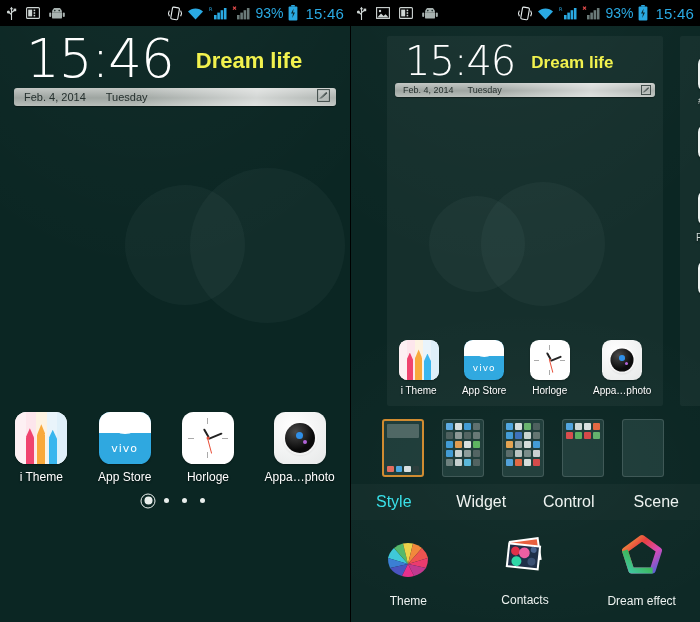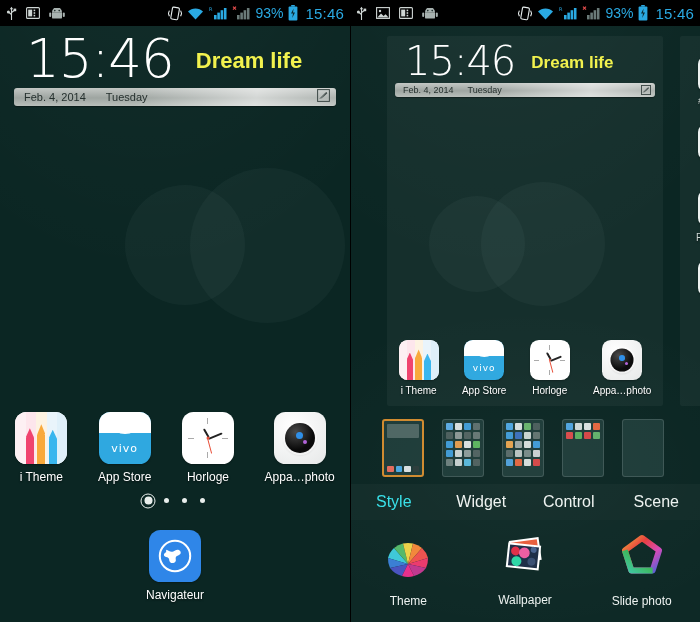--- a/index.html
+++ b/index.html
@@ -304,32 +304,20 @@
       <span class="dot"></span>
       <span class="dot"></span>
       <span class="dot"></span>
     </div>
 
     <div class="appgrid" style="left:0;top:530px;width:350px;justify-content:space-around;">
 
 
 
 
-      <div class="app">
-        <div class="app-ic inav" style="width:52px;height:52px;">
-          <div class="glyph">
-              <svg width="38" height="38" viewBox="0 0 30 30">
-                <circle cx="15" cy="15" r="12" fill="none" stroke="#fff" stroke-width="1.6"></circle>
-                <circle cx="15" cy="15" r="9.6" fill="#2f86e8"></circle>
-                <path d="M8 10c2 .5 3 2 5 1.6 2-.4 3-2.2 5-1.4 1.4.6 2 2 1.2 3.2-.8 1.2-2.6 1-3.4 2.2-.8 1.2.4 2.6-.4 3.8-.8 1.2-2.8 1.6-4 .8-1.2-.8-.6-2.6-1.6-3.6-1-1-2.8-.6-3.4-1.8-.6-1.2.4-2.4 1.6-2.8z" fill="#fff"></path>
-              </svg>
-            </div>
-        </div>
-        <div class="app-lb" style="font-size:12px;margin-top:6px;">Navigateur</div>
-      </div>
     </div>
   </div>
 
   <div class="panel right">
 
     <div class="wall"></div>
 
     <div class="statusbar">
       <div class="sb-left">
         <span class="ic"><svg width="11" height="15" viewBox="0 0 11 15">
@@ -597,21 +585,21 @@
               <rect x="5" y="9" width="33" height="25" fill="#fff"></rect>
               <rect x="7" y="11" width="29" height="21" fill="#1f2f48"></rect>
               <circle cx="13" cy="17" r="4.4" fill="#e0304a"></circle>
               <circle cx="22" cy="18" r="5.4" fill="#ef5fa3"></circle>
               <circle cx="15" cy="27" r="5" fill="#2fd6a6"></circle>
               <circle cx="30" cy="26" r="4" fill="#3a4f72"></circle>
               <circle cx="31" cy="14" r="3" fill="#4a6490"></circle>
             </g>
           </svg>
         </div>
-        <div class="tool-lb">Wallpaper</div>
+        <div class="tool-lb">Contacts</div>
       </div>
 
       <div class="tool">
         <div style="width:44px;height:44px;">
           <svg width="44" height="44" viewBox="0 0 44 44">
             <defs>
               <linearGradient id="pg1" x1="0" y1="0" x2="1" y2="1">
                 <stop offset="0%" stop-color="#f0a63c"></stop>
                   <stop offset="33%" stop-color="#e8403f"></stop>
                 <stop offset="66%" stop-color="#d84ab8"></stop>
@@ -622,19 +610,19 @@
                   <stop offset="50%" stop-color="#3fb85e"></stop>
                 <stop offset="100%" stop-color="#3fc8a8"></stop>
               </linearGradient>
             </defs>
             <g transform="translate(22,22)">
               <path d="M0,-18 L17.1,-5.6 L10.6,14.6 L-10.6,14.6 L-17.1,-5.6 Z" fill="none" stroke="url(#pg1)" stroke-width="6" stroke-linejoin="round"></path>
               <path d="M-17.1,-5.6 L-10.6,14.6 L10.6,14.6" fill="none" stroke="url(#pg2)" stroke-width="6" stroke-linejoin="round"></path>
             </g>
           </svg>
         </div>
-        <div class="tool-lb">Slide photo</div>
+        <div class="tool-lb">Dream effect</div>
       </div>
     </div>
   </div>
 
   <div class="divider"></div>
 </div>
 
 </body></html>

